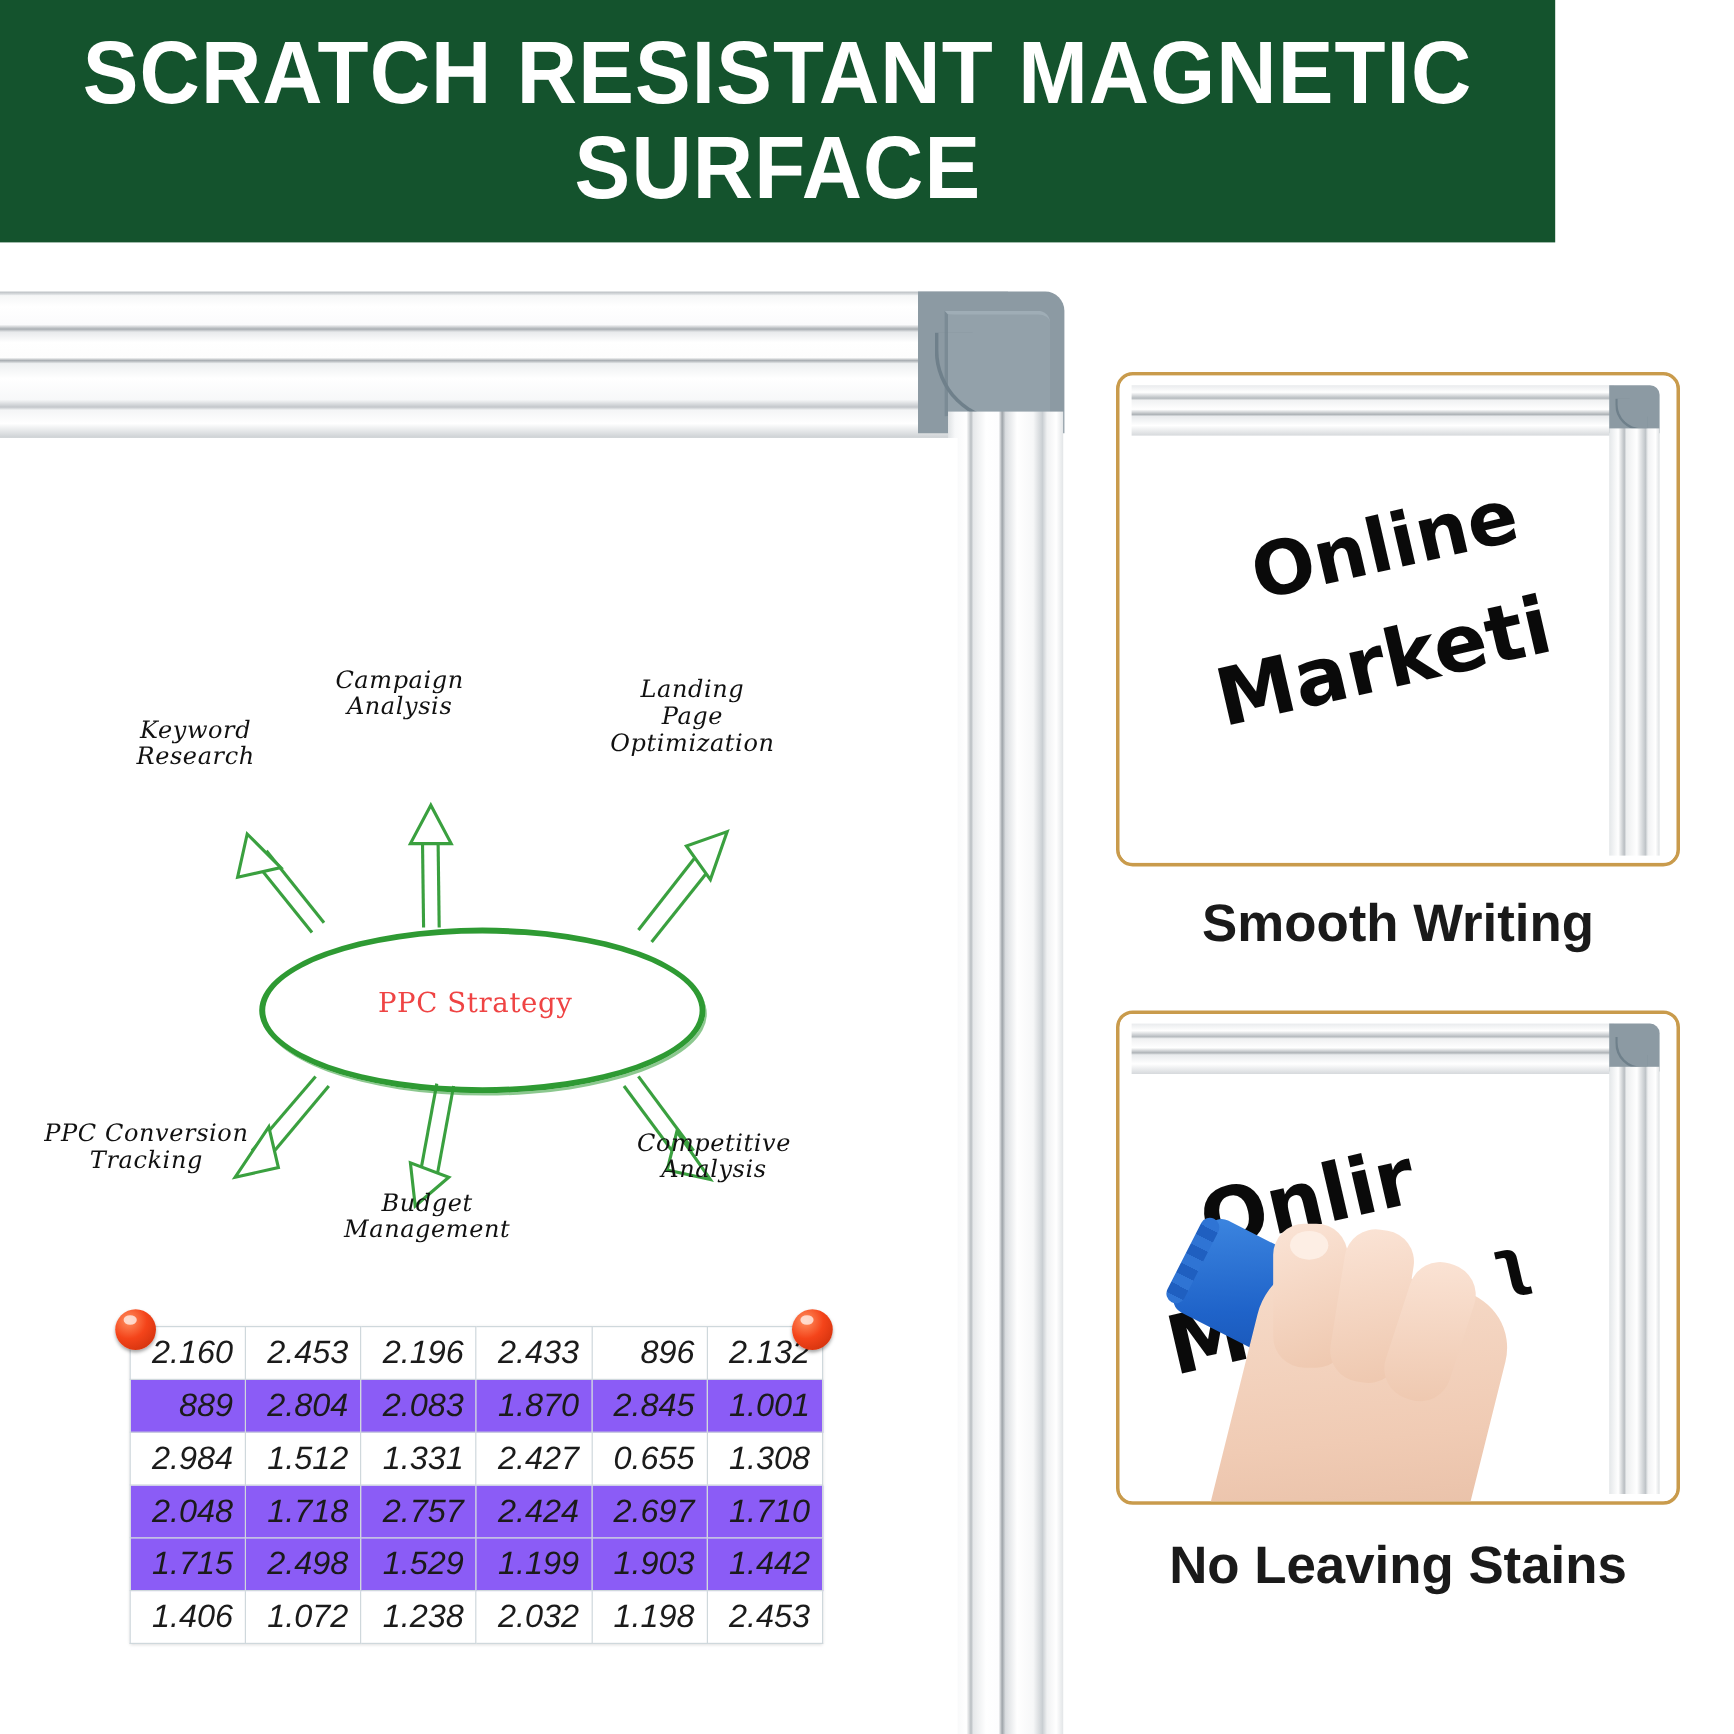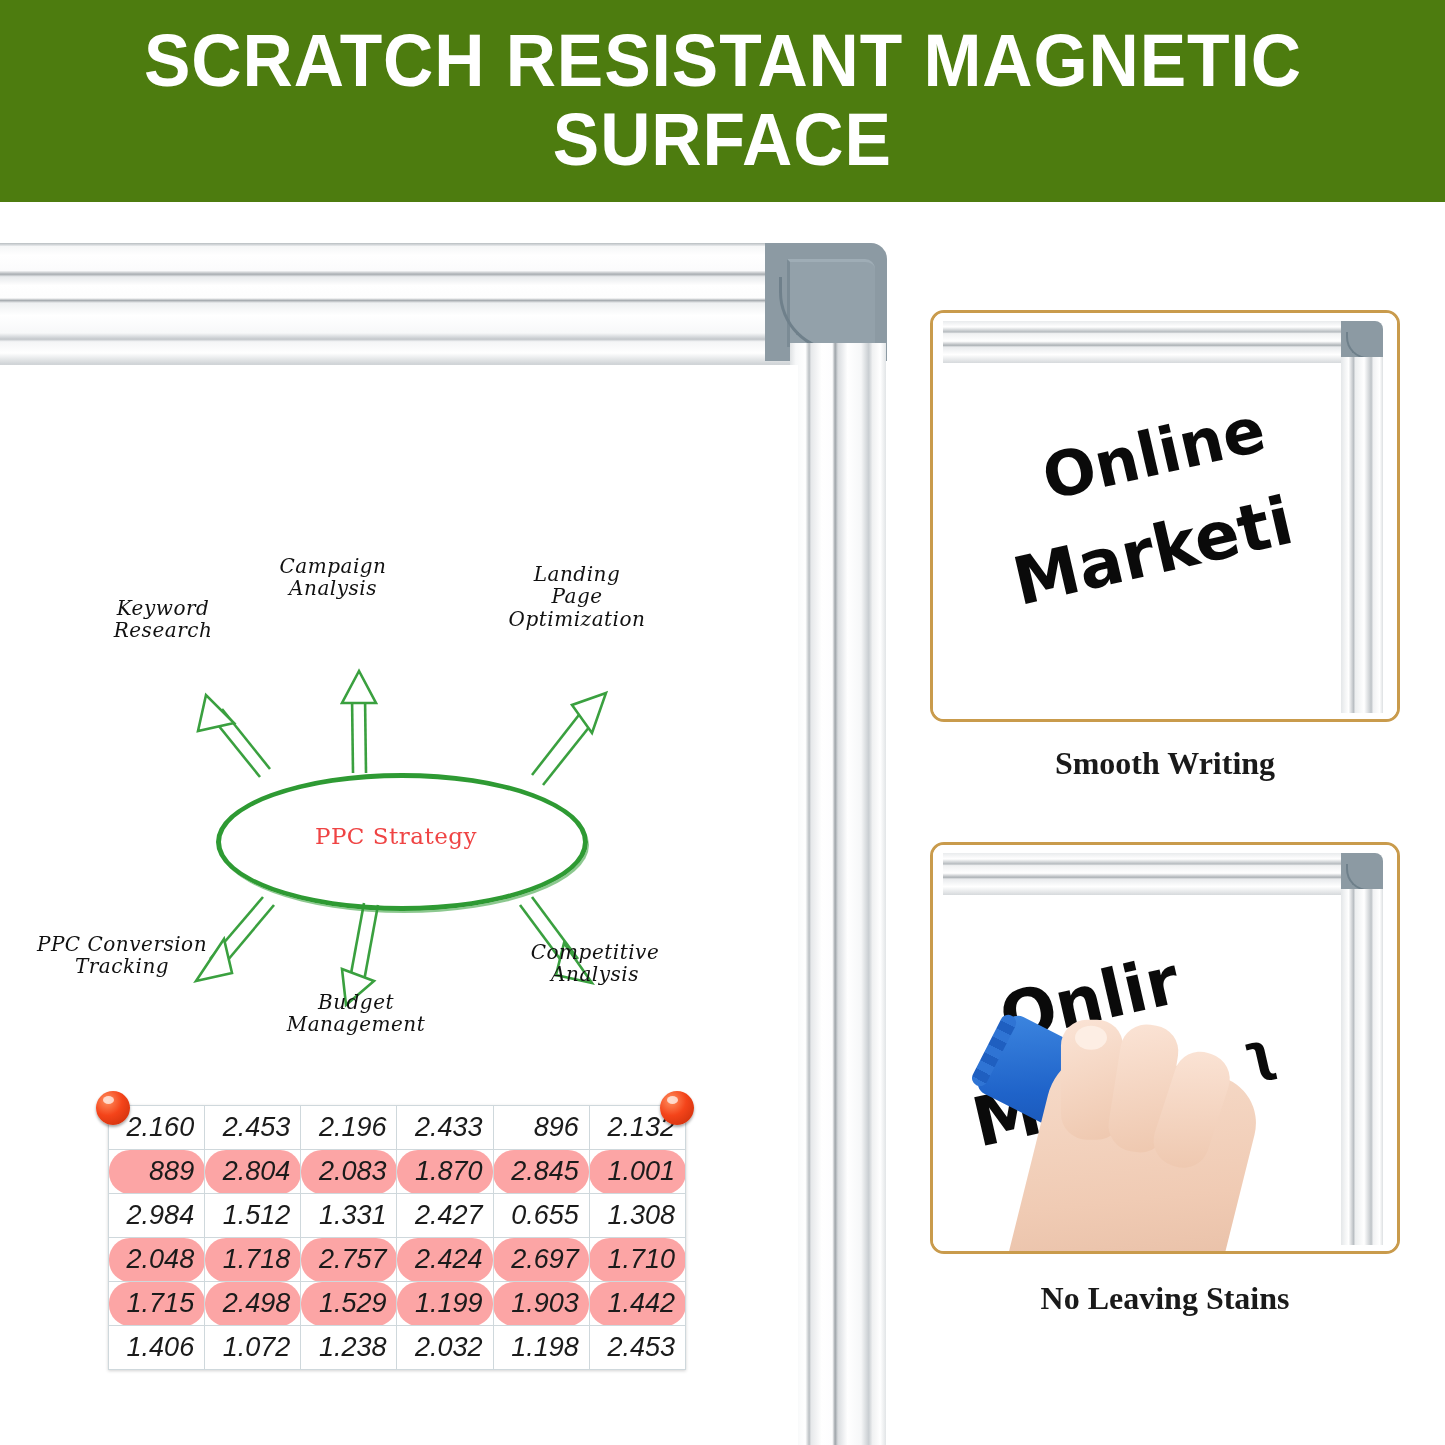--- a/index.html
+++ b/index.html
@@ -6,22 +6,22 @@
   body{
     width:1445px;height:1445px;
     background:#ffffff;
     font-family:"Liberation Sans", sans-serif;
     overflow:hidden;
     position:relative;
   }
 
   
   .banner{
-    position:absolute;left:0;top:0;width:1445px;height:202px;
-    background:#4d7c0f;
+    position:absolute;left:0;top:0;width:1296px;height:202px;
+    background:#14532d;
     display:flex;flex-direction:column;
     align-items:center;justify-content:center;
     box-sizing:border-box;
   }
   .banner-line{
     color:#ffffff;
     font-family:"Liberation Sans", sans-serif;
     font-weight:bold;
     font-size:74px;
     line-height:0.98;
@@ -134,21 +134,21 @@
     border:1px solid #cfd8dc;
     font-family:"Liberation Sans", sans-serif;
     font-size:27px;
     color:#1b1b1b;
     text-align:right;
     padding:5px 10px 6px 8px;
     height:32px;
     background:#ffffff;
     font-style:italic;
   }
-  table.grid tr.alt td{background:#fca5a5;border-radius:21px;}
+  table.grid tr.alt td{background:#8b5cf6;}
   .magnet{
     position:absolute;width:34px;height:34px;border-radius:50%;
     background:radial-gradient(circle at 33% 28%, #ff9060 0%, #f4441a 45%, #c52b08 100%);
     box-shadow:0 2px 3px rgba(0,0,0,.35);
     z-index:6;
   }
   .magnet::after{
     content:"";position:absolute;left:7px;top:5px;width:11px;height:8px;
     border-radius:50%;background:rgba(255,255,255,.7);
   }
@@ -192,23 +192,23 @@
   }
   .hand-text{
     position:absolute;
     font-family:"DejaVu Sans", sans-serif;
     font-weight:bold;
     color:#0a0a0a;
     white-space:nowrap;
   }
   .caption{
     position:absolute;
-    font-family:Liberation Serif, serif;
+    font-family:Liberation Sans, sans-serif;
     font-weight:bold;
-    font-size:32px;
+    font-size:44px;
     color:#1a1a1a;
     text-align:center;
     width:490px;
   }
 
   
   .eraser{
     position:absolute;left:52px;top:196px;width:150px;height:86px;
     background:linear-gradient(150deg,#3d86e0 0%, #1f63c9 55%, #1750ad 100%);
     border-radius:12px;

